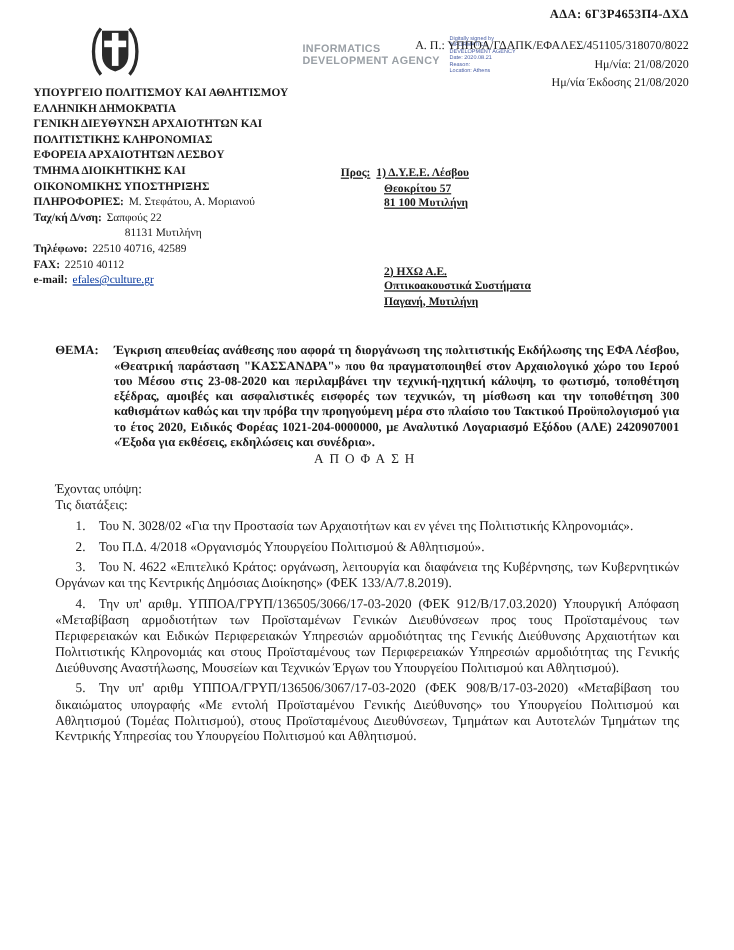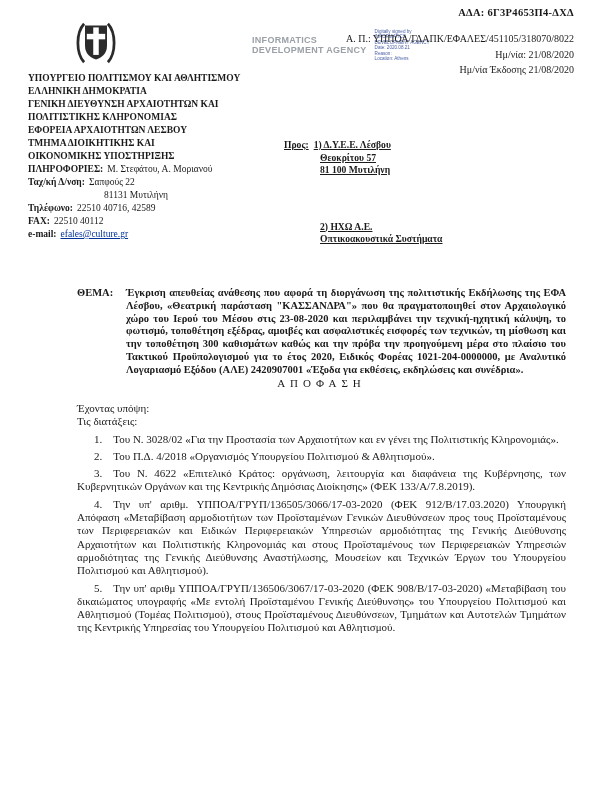--- a/index.html
+++ b/index.html
@@ -1,20 +1,20 @@
 <!DOCTYPE html>
 <html><head>
 <meta charset="utf-8">
 <style>
   * { margin:0; padding:0; box-sizing:border-box; }
   html,body { background:#ffffff; }
   body { font-family:"Liberation Serif", serif; color:#1a1a1a; }
   .page {
     position:relative; width:612px; height:792px; margin:0 auto;
-    background:#ffffff; overflow:hidden;padding-left:31px;
+    background:#ffffff; overflow:hidden;
   }
 
   
   .ada { position:absolute; top:7px; right:38px; font-size:10.5px; letter-spacing:.3px; font-weight:bold; }
 
   
   .stamp { position:absolute; left:252px; top:29px; display:flex; gap:8px; align-items:center; }
   .stamp-big { color:#9aa0a6; font-family:"Liberation Sans", sans-serif; font-weight:bold; font-size:9px; line-height:10px; letter-spacing:.3px; }
   .stamp-small { color:#4a5fa5; font-family:"Liberation Sans", sans-serif; font-size:4.6px; line-height:5.4px; }
 
@@ -121,20 +121,21 @@
 
   <div class="recipients">
     <div>
       <span class="pros">Προς:</span><span>1) Δ.Υ.Ε.Ε. Λέσβου</span>
     </div>
     <div class="ind">Θεοκρίτου 57</div>
     <div class="ind">81 100 Μυτιλήνη</div>
 
     <div class="ind r2">2) ΗΧΩ Α.Ε.</div>
     <div class="ind">Οπτικοακουστικά Συστήματα</div>
+    <div class="ind">Παγανή, Μυτιλήνη</div>
   </div>
 
   <div class="content">
 
     <div class="subject">
       <span class="subject-label">ΘΕΜΑ:</span>
       <p class="subject-text">Έγκριση απευθείας ανάθεσης που αφορά τη διοργάνωση της πολιτιστικής Εκδήλωσης της ΕΦΑ Λέσβου, «Θεατρική παράσταση "ΚΑΣΣΑΝΔΡΑ"» που θα πραγματοποιηθεί στον Αρχαιολογικό χώρο του Ιερού του Μέσου στις 23-08-2020 και περιλαμβάνει την τεχνική-ηχητική κάλυψη, το φωτισμό, τοποθέτηση εξέδρας, αμοιβές και ασφαλιστικές εισφορές των τεχνικών, τη μίσθωση και την τοποθέτηση 300 καθισμάτων καθώς και την πρόβα την προηγούμενη μέρα στο πλαίσιο του Τακτικού Προϋπολογισμού για το έτος 2020, Ειδικός Φορέας 1021-204-0000000, με Αναλυτικό Λογαριασμό Εξόδου (ΑΛΕ) 2420907001 «Έξοδα για εκθέσεις, εκδηλώσεις και συνέδρια».</p>
     </div>
 
     <div class="decision-title">ΑΠΟΦΑΣΗ</div>

